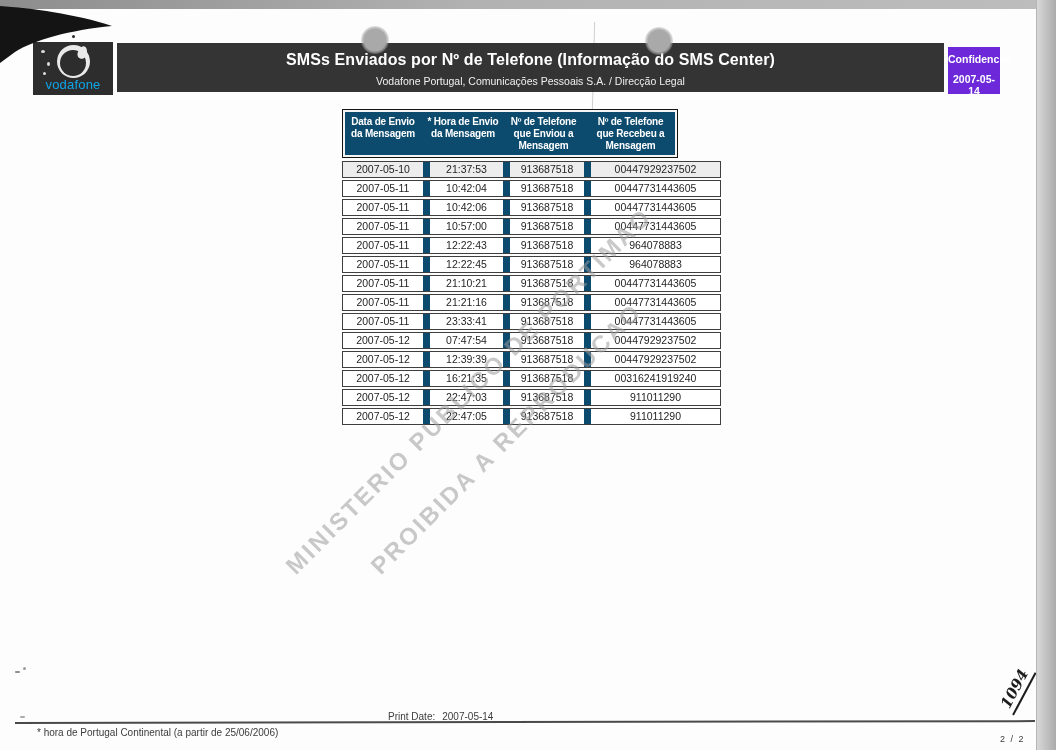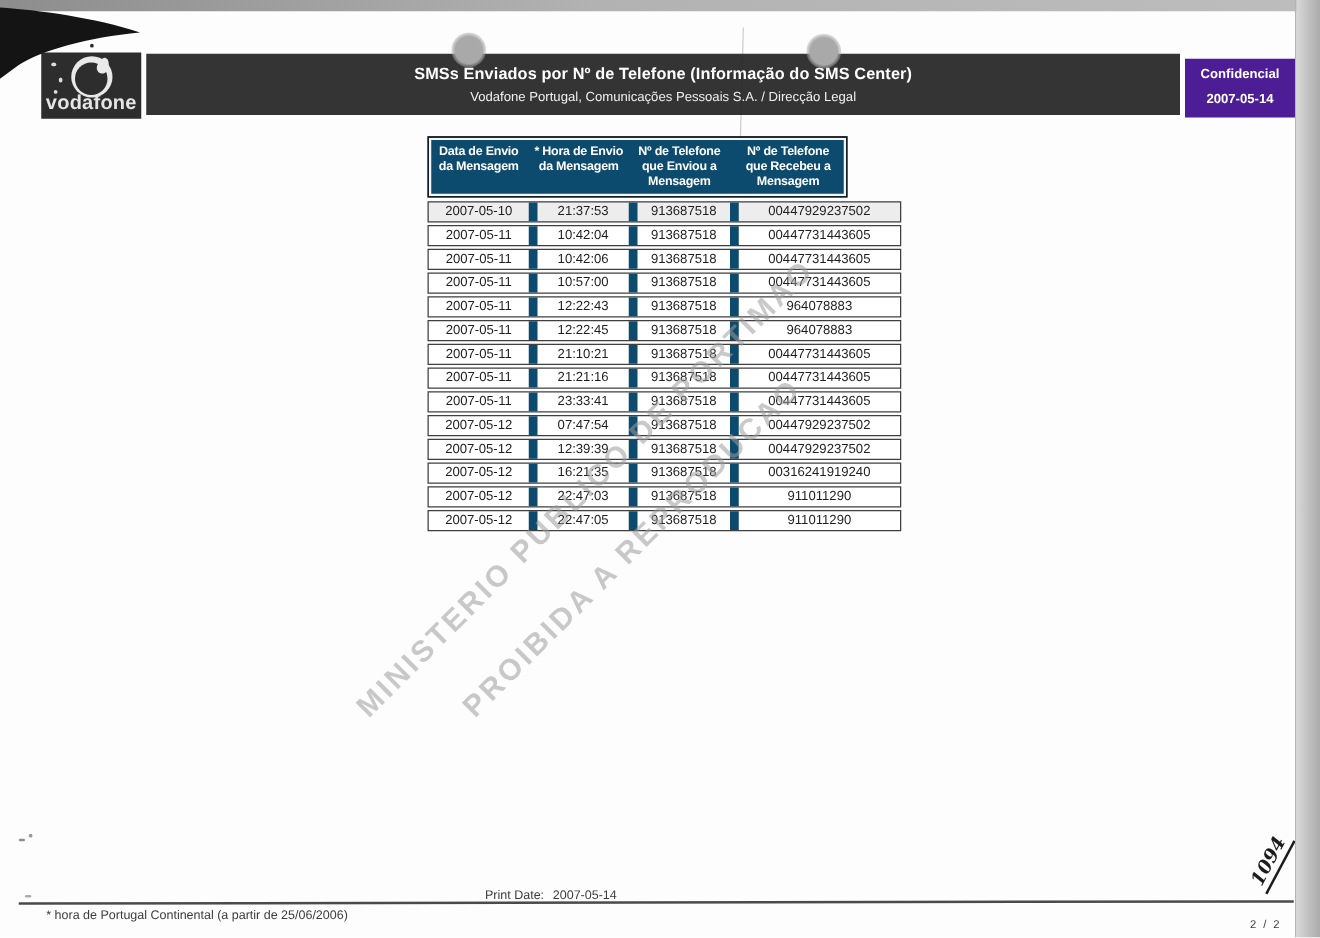--- a/index.html
+++ b/index.html
@@ -30,29 +30,29 @@
   
   .logo-box{position:absolute;left:33px;top:42px;width:80px;height:53px;background:#2d2d2d}
   .logo-circle{position:absolute;left:24px;top:3px;width:33px;height:33px;border-radius:50%;background:#e9e9e9}
   .logo-inner{position:absolute;left:3px;top:5px;width:26px;height:26px;border-radius:50%;background:#2d2d2d}
   .logo-drop{position:absolute;right:3px;top:1px;width:9px;height:13px;background:#e9e9e9;
     border-radius:50% 50% 50% 50%/62% 62% 38% 38%;transform:rotate(20deg)}
   .logo-noise1,.logo-noise2,.logo-noise3{position:absolute;background:#dcdcdc;border-radius:50%}
   .logo-noise1{left:8px;top:8px;width:4px;height:3px}
   .logo-noise2{left:14px;top:20px;width:3px;height:4px}
   .logo-noise3{left:10px;top:30px;width:3px;height:3px}
-  .logo-text{position:absolute;left:0;right:0;bottom:3px;text-align:center;color:#e5e5e5;
-    font-weight:bold;font-size:16px;letter-spacing:.2px}
+  .logo-text{position:absolute;left:0;right:0;bottom:3px;text-align:center;color:#0ea5e9;
+    font-weight:normal;font-size:13px;letter-spacing:.2px}
 
   .title-bar{position:absolute;left:117px;top:43px;width:827px;height:49px;background:#343434;
     color:#fff;text-align:center;z-index:1}
-  .title{margin-top:8px;font-size:13px;font-weight:bold;letter-spacing:.1px}
+  .title{margin-top:8px;font-size:16px;font-weight:bold;letter-spacing:.1px}
   .subtitle{margin-top:6px;font-size:10.5px;color:#f0f0f0}
 
-  .conf-box{position:absolute;left:948px;top:47px;width:88px;height:47px;background:#4c1d95;
+  .conf-box{position:absolute;left:948px;top:47px;width:52px;height:47px;background:#6d28d9;
     color:#fff;text-align:center;font-weight:bold}
   .conf-label{font-size:10.5px;margin-top:6px}
   .conf-date{font-size:10.5px;margin-top:8px}
 
   
   .wm{position:absolute;font-weight:bold;font-size:24px;letter-spacing:2.5px;color:#9d9d9d;
     opacity:.55;white-space:nowrap;transform:rotate(-45deg);transform-origin:0 100%;
     z-index:20;pointer-events:none}
   .wm.wm1{left:300px;top:552px}
   .wm.wm2{left:385px;top:552px}

